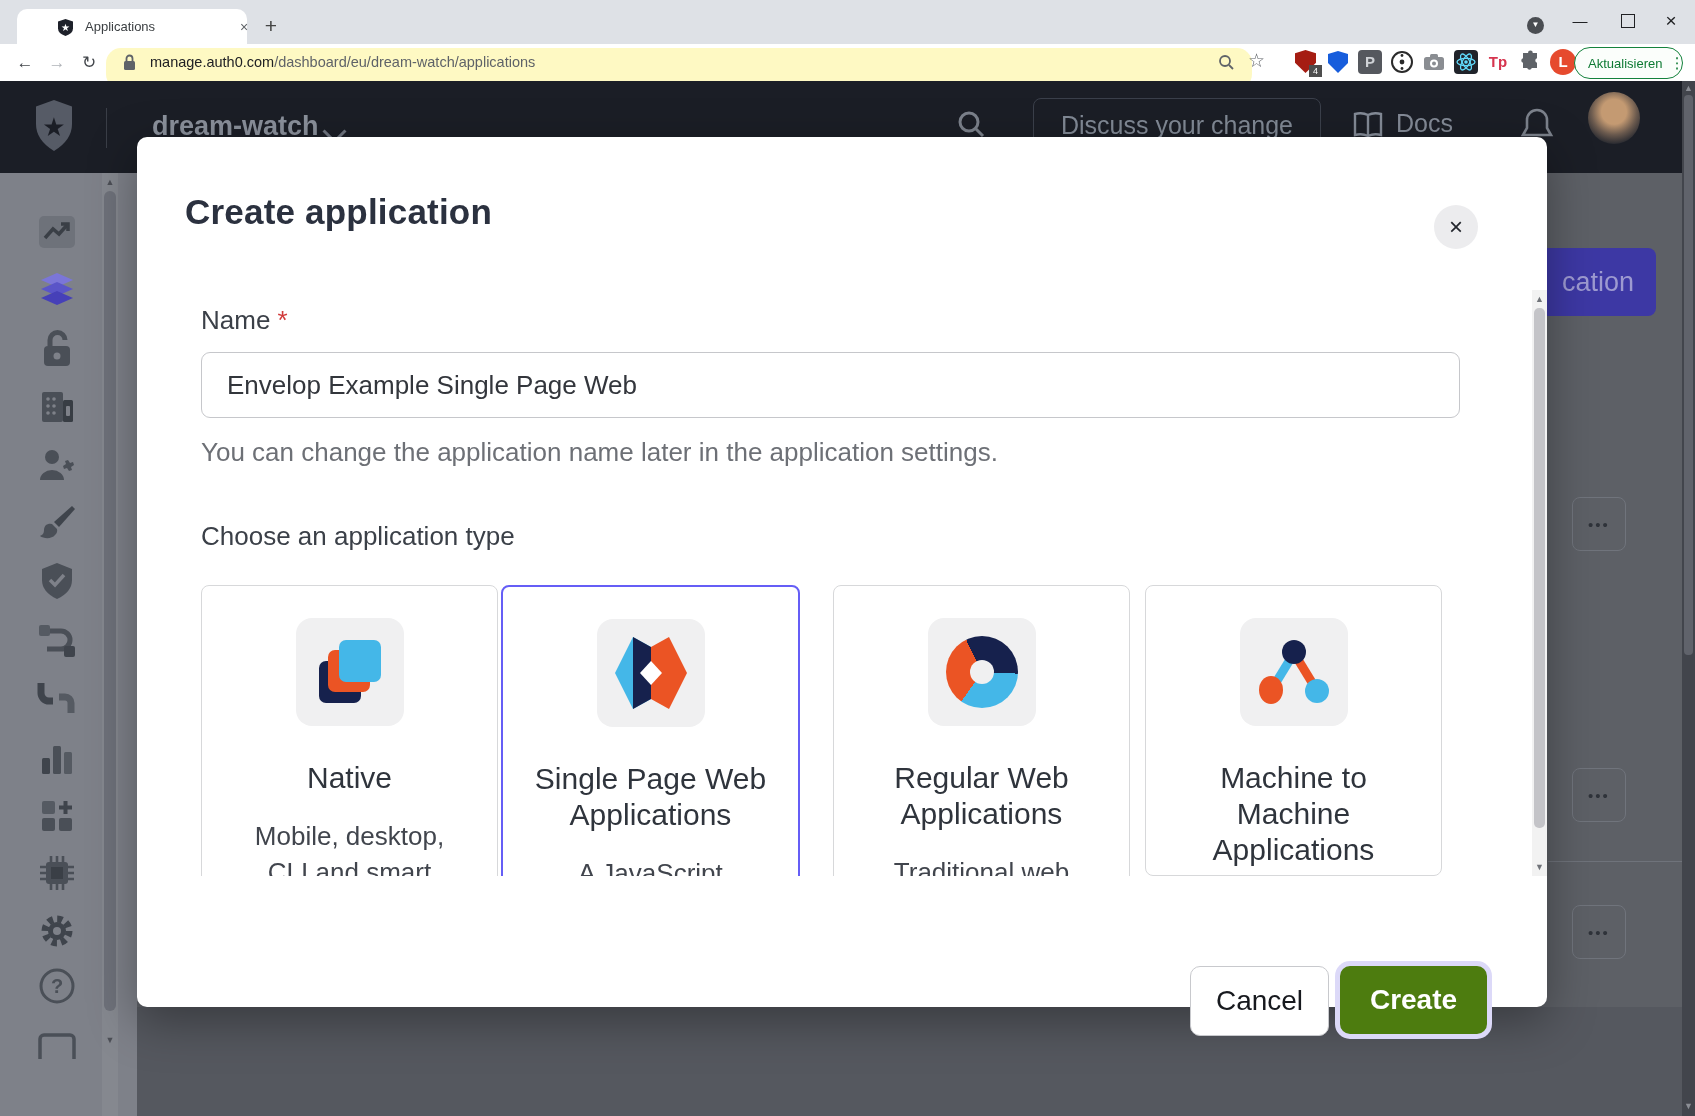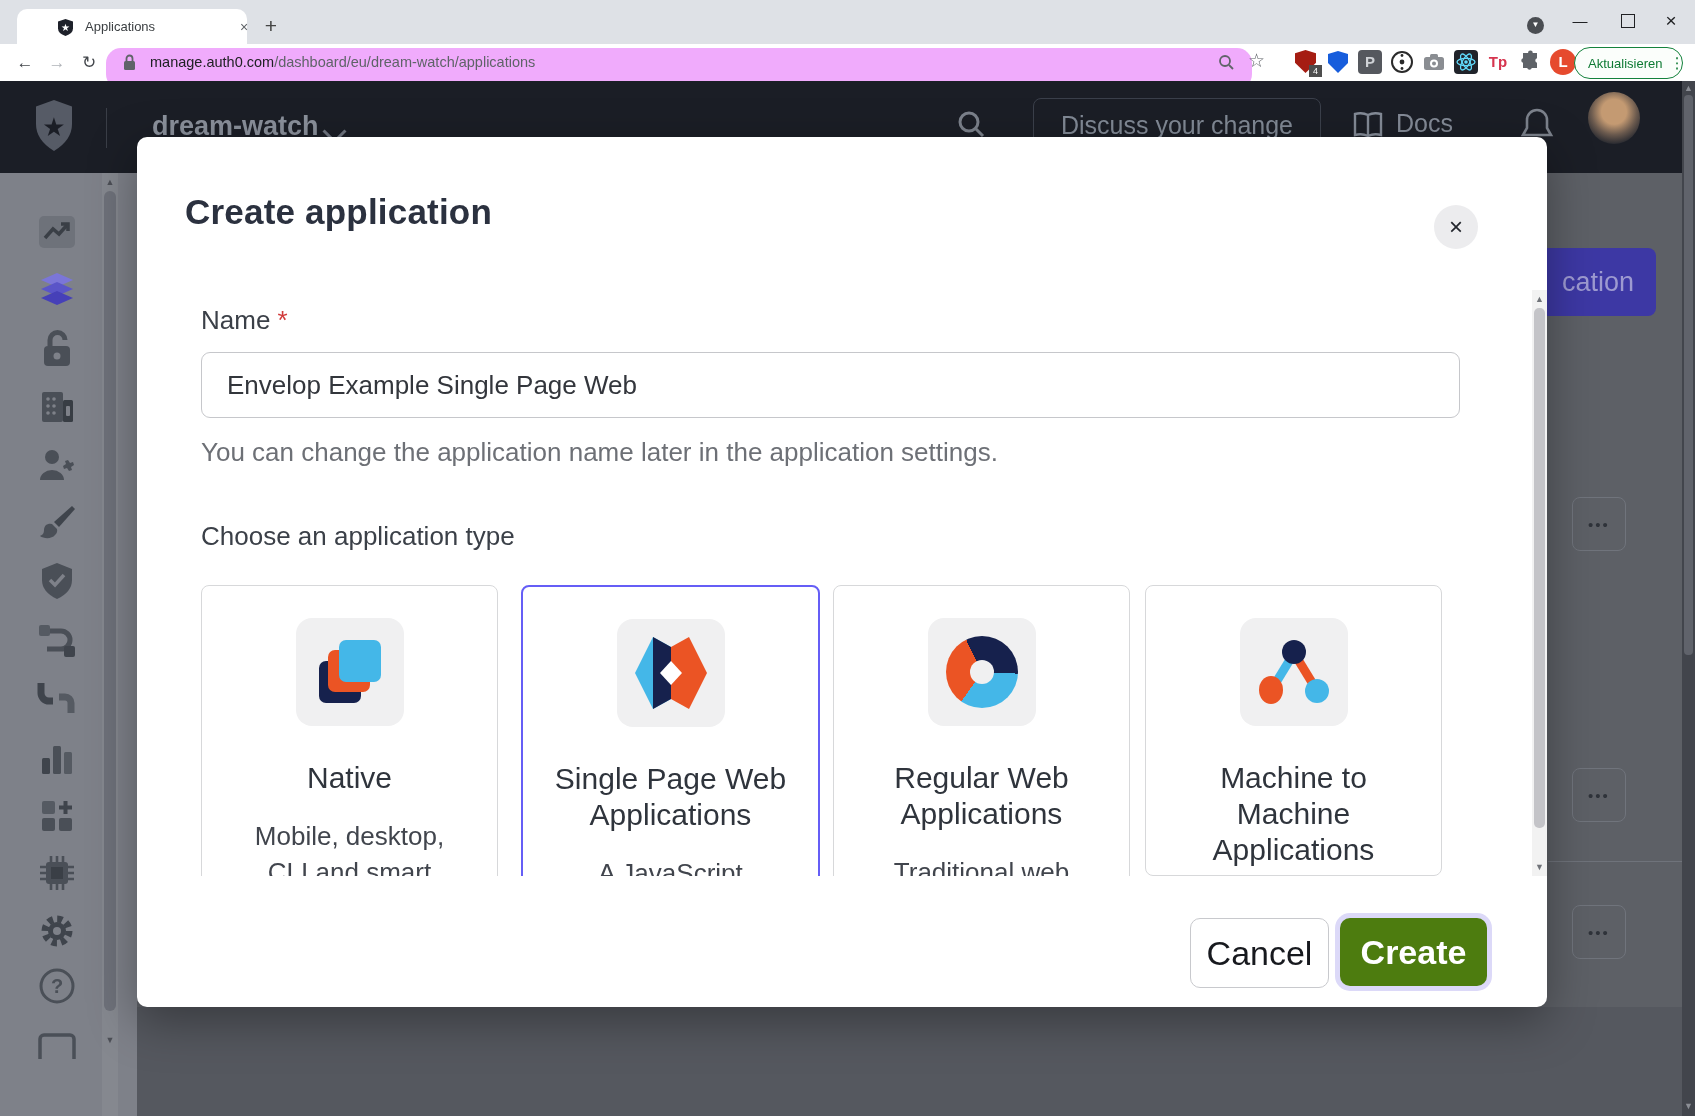--- a/index.html
+++ b/index.html
@@ -11,21 +11,21 @@
   .tabstrip{left:0;top:0;width:1695px;height:44px;background:#dee1e6;}
   .tab{left:17px;top:9px;width:230px;height:35px;background:#fff;border-radius:10px 10px 0 0;}
   .tab-title{left:68px;top:10px;font-size:13px;color:#3c4043;}
   .tab-close{left:218px;top:9px;width:18px;height:18px;color:#5f6368;font-size:14px;text-align:center;line-height:18px;}
   .newtab{left:258px;top:13px;width:26px;height:26px;color:#444;font-size:21px;text-align:center;line-height:26px;}
   .win-glyph{top:6px;height:30px;color:#202124;font-size:15px;text-align:center;line-height:30px;width:34px;}
   .caret-circle{left:1527px;top:17px;width:17px;height:17px;border-radius:50%;background:#4a4d52;color:#fff;
     font-size:8px;text-align:center;line-height:16px;}
   .toolbar{left:0;top:44px;width:1695px;height:37px;background:#ffffff;border-bottom:1px solid #d6d9dd;}
   .navbtn{top:6px;width:26px;height:26px;font-size:17px;text-align:center;line-height:26px;color:#43474c;}
-  .omnibox{left:106px;top:4px;width:1146px;height:41px;background:#f0abfc;border-radius:15px;}
+  .omnibox{left:106px;top:4px;width:1146px;height:41px;background:#fef9c3;border-radius:15px;}
   .url{left:44px;top:6px;font-size:14.5px;color:#202124;white-space:nowrap;}
   .url .path{color:#5f6368;}
   .extrow{top:4px;height:28px;}
   .ext{width:24px;height:24px;position:relative;margin:0;}
   .badge{position:absolute;right:-4px;bottom:-3px;background:#4d4d4d;color:#fff;font-size:9px;
     width:13px;height:12px;text-align:center;line-height:12px;}
   .shield{clip-path:polygon(50% 0,100% 14%,100% 55%,50% 100%,0 55%,0 14%);}
   .update-pill{left:1574px;top:3px;width:107px;height:30px;border:1.5px solid #14823c;border-radius:16px;
     background:#fbfefb;color:#0e7a33;font-size:13px;}
   
@@ -69,21 +69,21 @@
   .cardwrap{left:64px;top:448px;width:1258px;height:291px;overflow:hidden;}
   .card{position:absolute;top:0;width:295px;background:#fff;border:1px solid #d7d8da;border-radius:8px;
     text-align:center;}
   .card.sel{border:2px solid #655ef6;}
   .iconbox{width:108px;height:108px;background:#f0f0f1;border-radius:16px;margin:32px auto 0 auto;
     display:flex;align-items:center;justify-content:center;}
   .ctitle{margin-top:34px;font-size:30px;line-height:36px;color:#2f343c;}
   .cdesc{margin-top:22px;font-size:26px;line-height:36px;color:#41454d;}
   .mscroll{left:1395px;top:153px;width:15px;height:586px;background:#f2f2f2;}
   .mthumb{left:2px;top:18px;width:11px;height:520px;background:#c4c4c8;border-radius:5px;}
-  .btn{position:absolute;border-radius:10px;font-size:34px;display:flex;align-items:center;justify-content:center;}
+  .btn{position:absolute;border-radius:10px;font-size:28px;display:flex;align-items:center;justify-content:center;margin-top:48px;}
   .btn-cancel{left:1053px;top:781px;width:137px;height:68px;background:#fff;border:1px solid #c8c9cd;color:#17191e;}
   .btn-create{left:1203px;top:781px;width:147px;height:68px;background:#4d7c0f;color:#fff;font-weight:700;
     box-shadow:0 0 0 5px #dcd9f8;}
   svg{display:block;}
 </style>
 </head>
 <body>
 
 <div class="abs tabstrip">
   <div class="abs tab">
@@ -375,21 +375,21 @@
       </div>
       <div class="ctitle">
           <div>Native</div>
         </div>
       <div class="cdesc">
           <div>Mobile, desktop,</div>
           <div>CLI and smart</div>
         </div>
     </div>
 
-    <div class="card sel" style="left:320px;height:418px;">
+    <div class="card sel" style="left:300px;height:418px;">
       <div class="iconbox">
         <svg width="76" height="72" viewBox="0 0 76 72">
             <polygon points="20,0 38,10 38,62 20,72 2,36" fill="#44b7e8"></polygon>
             <polygon points="20,0 38,10 38,62 20,72" fill="#16214d"></polygon>
             <polygon points="56,0 74,36 56,72 38,62 38,10" fill="#eb5424"></polygon>
             <polygon points="38,24 49,36 38,48 27,36" fill="#fff"></polygon>
           </svg>
       </div>
       <div class="ctitle">
           <div>Single Page Web</div>

